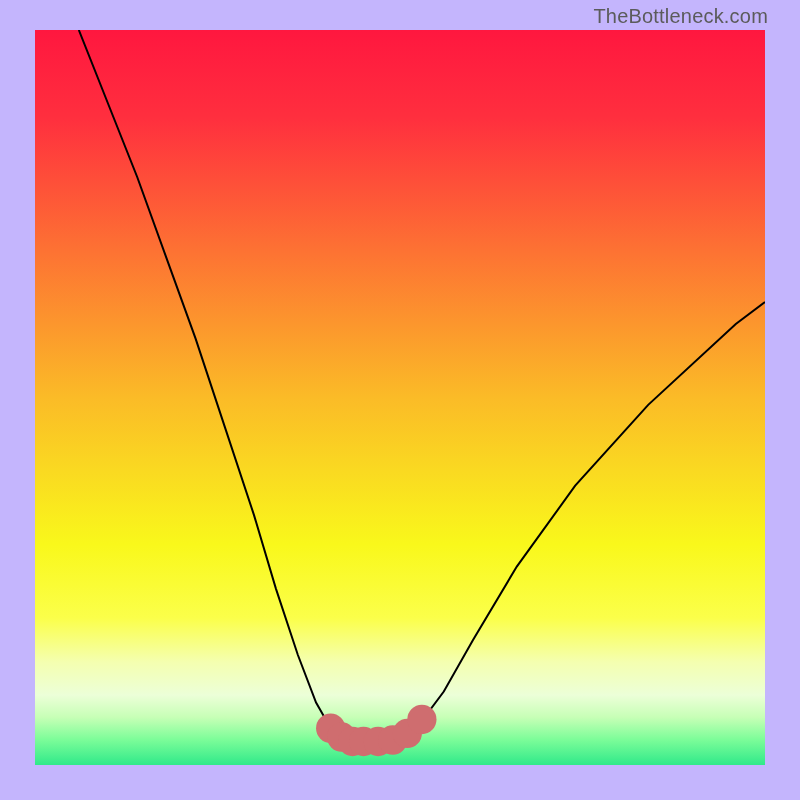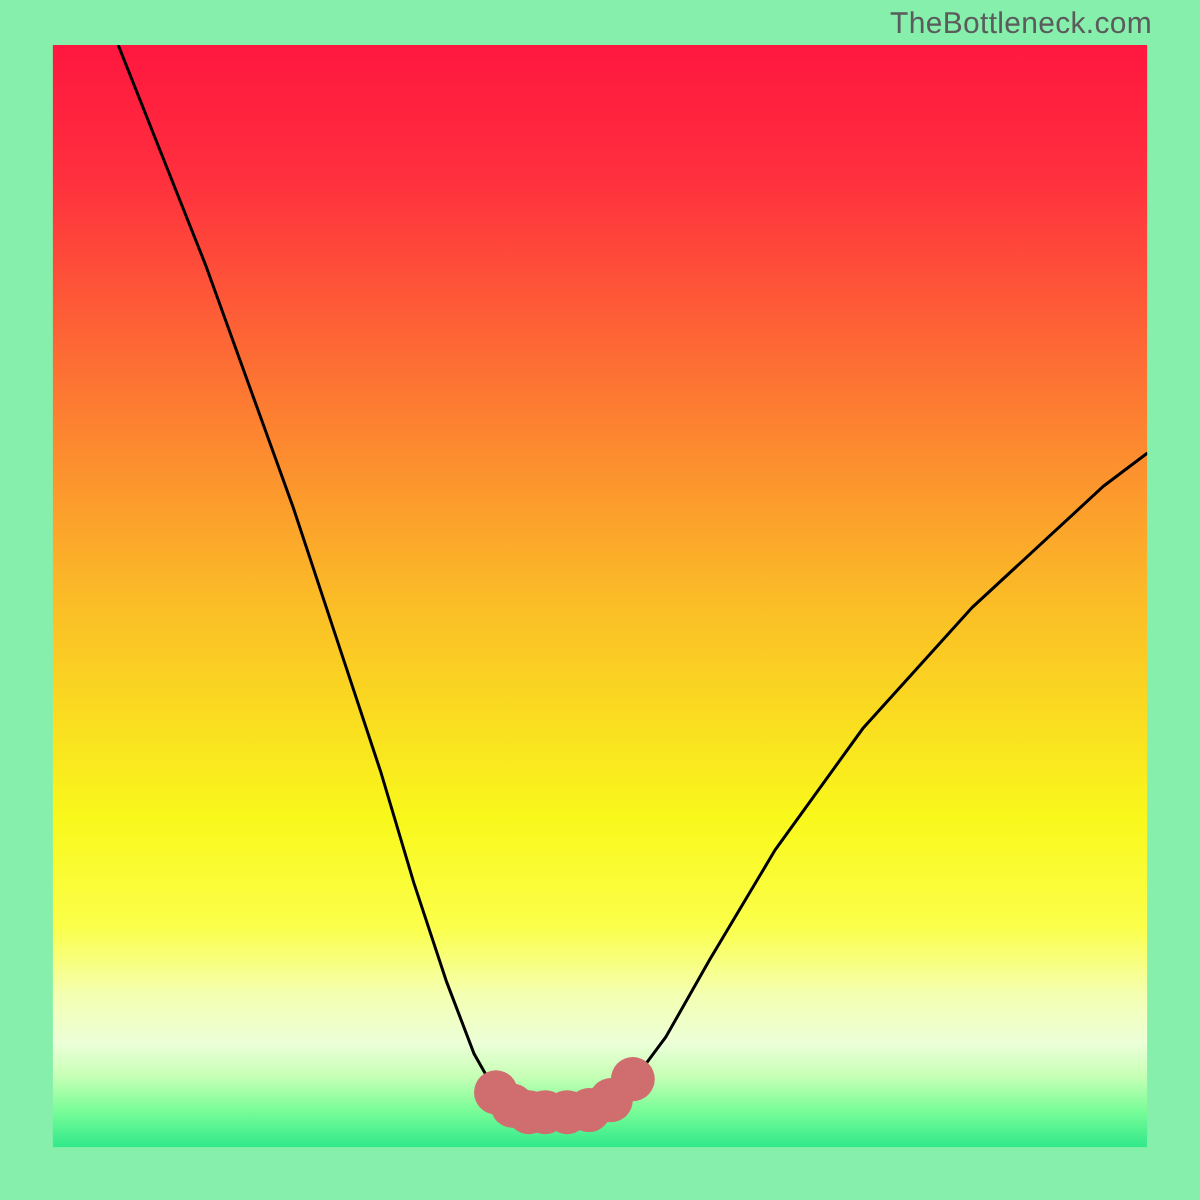--- a/index.html
+++ b/index.html
@@ -10,21 +10,21 @@
     background: #000;
     overflow: hidden;
     font-family: Arial, Helvetica, sans-serif;
   }
   .frame {
     position: absolute;
     left: 0;
     top: 0;
     width: 800px;
     height: 800px;
-    background: #86efac;
+    background: #c4b5fd;
   }
   .plot-area {
     position: absolute;
     left: 35px;
     top: 30px;
     width: 730px;
     height: 735px;
     overflow: hidden;
   }
   .gradient-bg {

